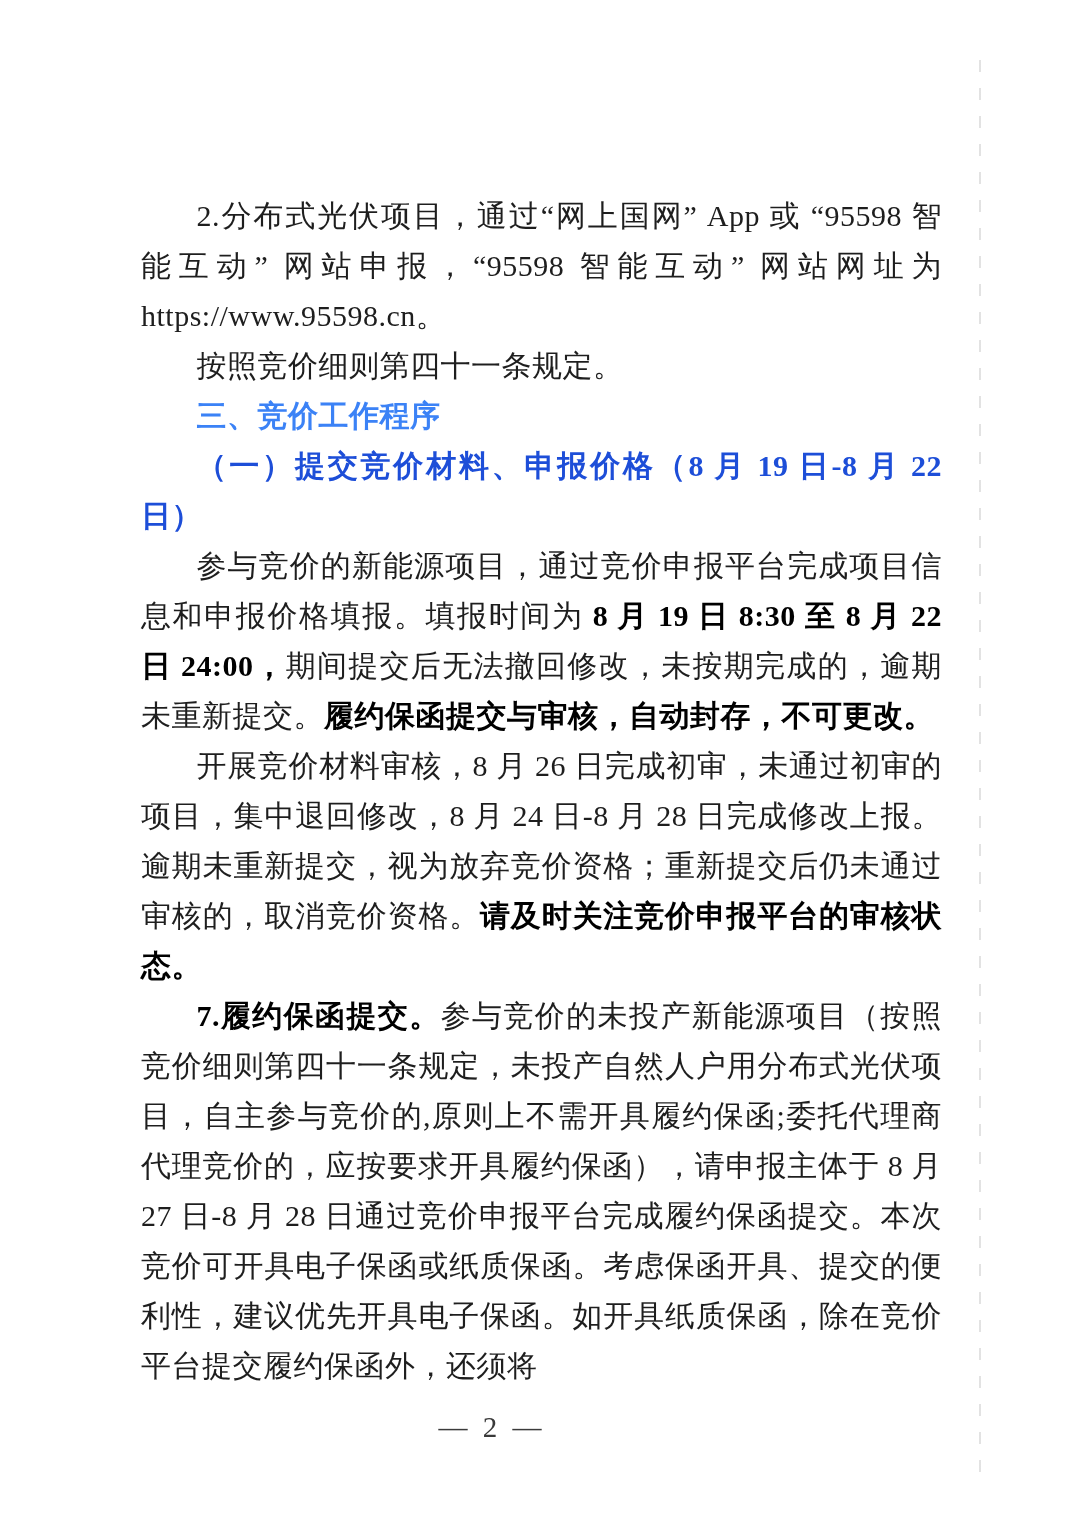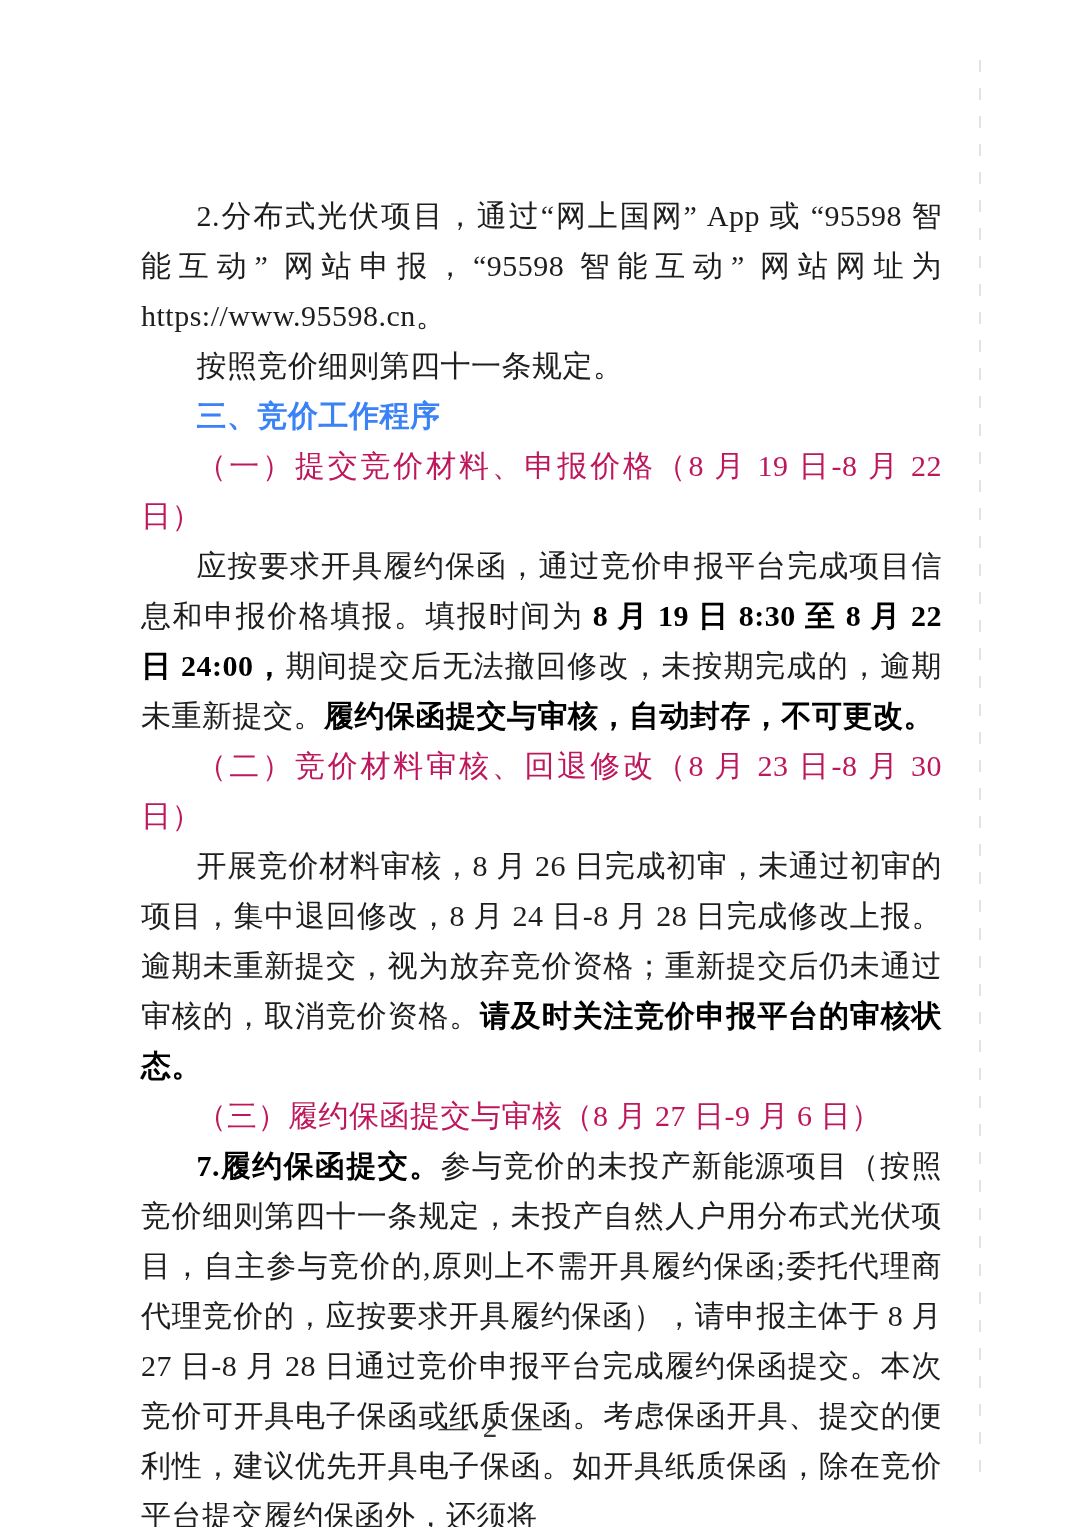--- a/index.html
+++ b/index.html
@@ -31,22 +31,22 @@
     margin: 0;
     padding: 0;
     text-indent: 1.85em;
   }
   .sec-heading {
     font-family: "Liberation Sans", sans-serif;
     font-weight: 700;
     color: #3b82f6;
   }
   .subheading {
-    font-weight: 400;
-    color: #be185d;
+    font-weight: 700;
+    color: #1d4ed8;
   }
   .run { font-weight: inherit; }
   .bold {
     font-weight: 700;
     color: #000000;
   }
   .footer {
     position: absolute;
     left: 0;
     right: 0;
@@ -78,27 +78,25 @@
   <div class="content">
 
     <p class="para">2.分布式光伏项目，通过“网上国网” App 或 “95598 智能互动” 网站申报，“95598 智能互动” 网站网址为 https://www.95598.cn。</p>
 
     <p class="para">按照竞价细则第四十一条规定。</p>
 
     <p class="para sec-heading">三、竞价工作程序</p>
 
     <p class="para subheading">（一）提交竞价材料、申报价格（8 月 19 日-8 月 22 日）</p>
 
-    <p class="para"><span class="run">应按要求开具履约保函，通过竞价申报平台完成项目信息和申报价格填报。填报时间为 </span><span class="run bold">8 月 19 日 8:30 至 8 月 22 日 24:00，</span><span class="run">期间提交后无法撤回修改，未按期完成的，逾期未重新提交。</span><span class="run bold">履约保函提交与审核，自动封存，不可更改。</span></p>
+    <p class="para"><span class="run">参与竞价的新能源项目，通过竞价申报平台完成项目信息和申报价格填报。填报时间为 </span><span class="run bold">8 月 19 日 8:30 至 8 月 22 日 24:00，</span><span class="run">期间提交后无法撤回修改，未按期完成的，逾期未重新提交。</span><span class="run bold">履约保函提交与审核，自动封存，不可更改。</span></p>
 
-    <p class="para subheading">（二）竞价材料审核、回退修改（8 月 23 日-8 月 30 日）</p>
 
     <p class="para"><span class="run">开展竞价材料审核，8 月 26 日完成初审，未通过初审的项目，集中退回修改，8 月 24 日-8 月 28 日完成修改上报。逾期未重新提交，视为放弃竞价资格；重新提交后仍未通过审核的，取消竞价资格。</span><span class="run bold">请及时关注竞价申报平台的审核状态。</span></p>
 
-    <p class="para subheading">（三）履约保函提交与审核（8 月 27 日-9 月 6 日）</p>
 
     <p class="para"><span class="run bold">7.履约保函提交。</span><span class="run">参与竞价的未投产新能源项目（按照竞价细则第四十一条规定，未投产自然人户用分布式光伏项目，自主参与竞价的,原则上不需开具履约保函;委托代理商代理竞价的，应按要求开具履约保函），请申报主体于 8 月 27 日-8 月 28 日通过竞价申报平台完成履约保函提交。本次竞价可开具电子保函或纸质保函。考虑保函开具、提交的便利性，建议优先开具电子保函。如开具纸质保函，除在竞价平台提交履约保函外，还须将</span></p>
 
   </div>
 
   <div class="footer">— 2 —</div>
 
   <div class="edge-artifact"></div>
 </div>
 

